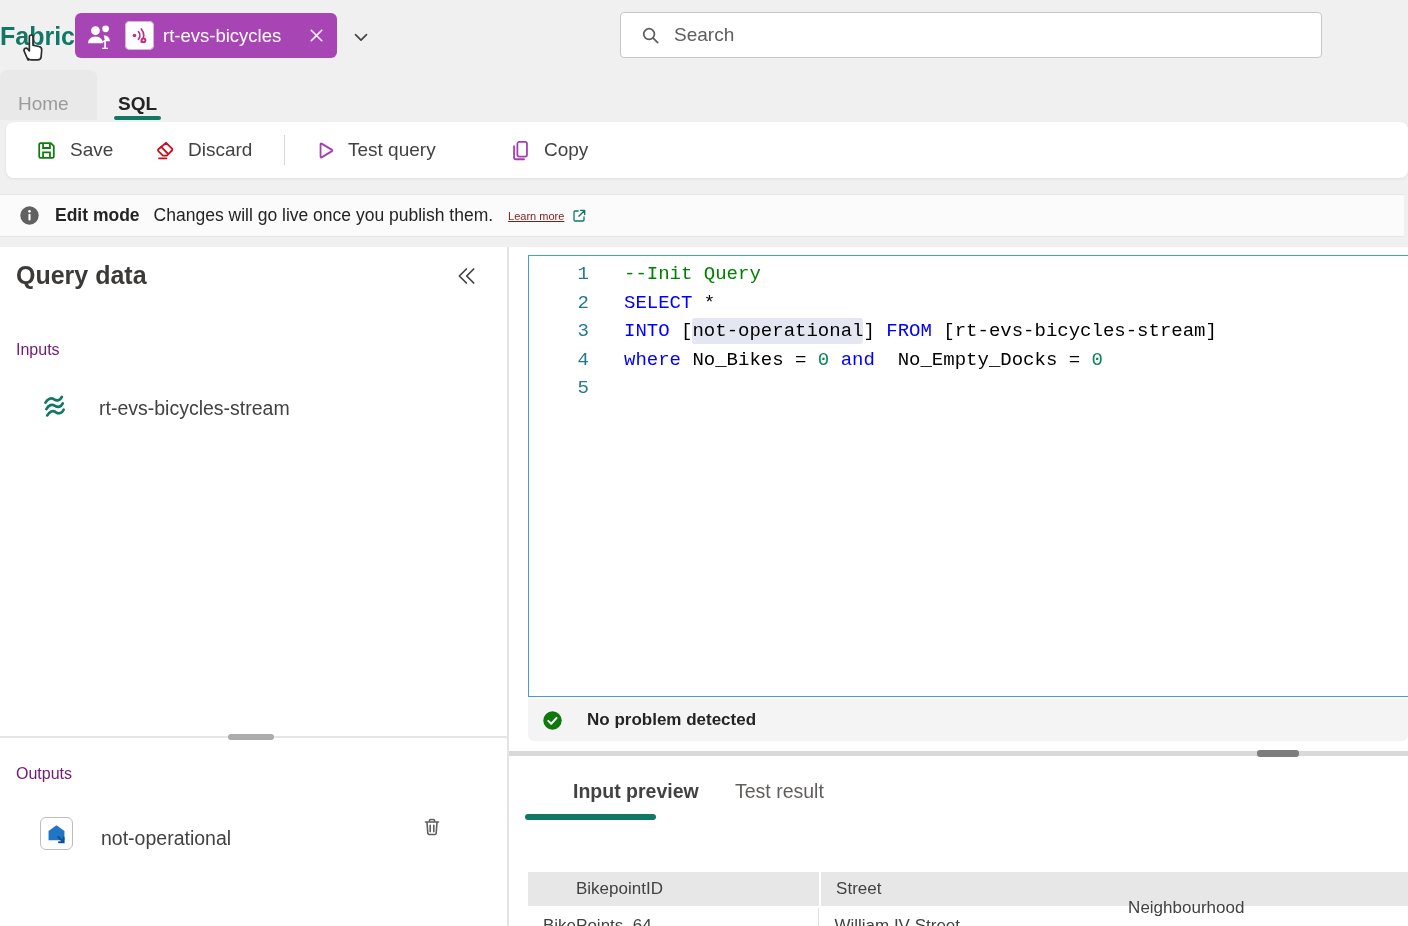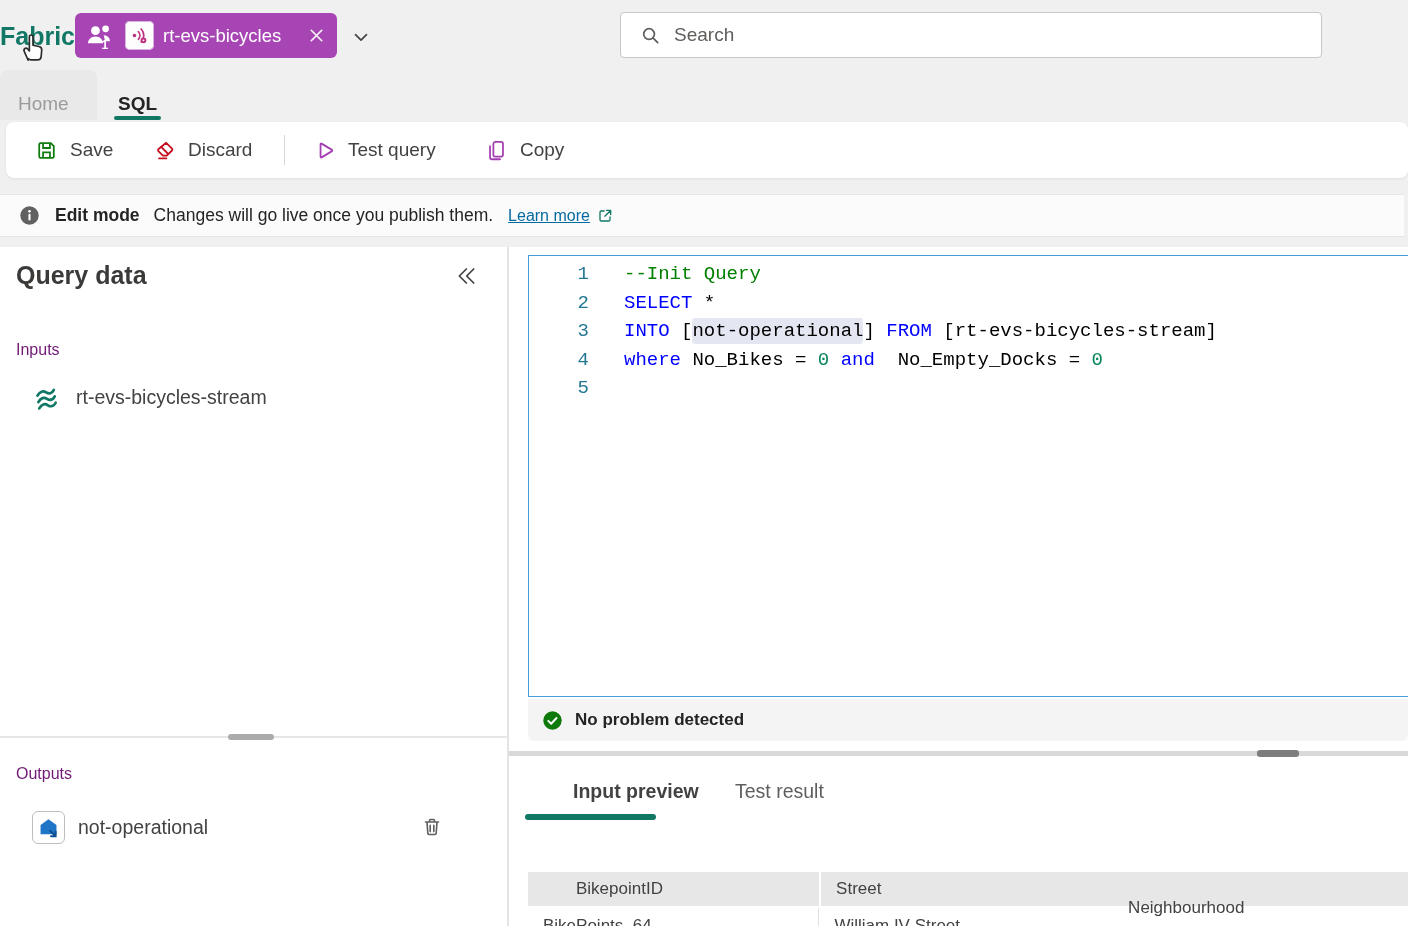--- a/index.html
+++ b/index.html
@@ -25,42 +25,42 @@
   .tab { top:81px; font-size:19px;margin-top:12px; }
   .tab-home { left:18px; color:#9b9b9b; }
   .tab-sql  { left:118px; color:#242424; font-weight:700; }
   .sql-underline { left:114px; top:116px; width:47px; height:4px; background:#117865; border-radius:2px; }
 
   
   .toolbar { left:6px; top:122px; width:1402px; height:56px; background:#fff; border-radius:8px;
              box-shadow:0 1px 3px rgba(0,0,0,.07); }
   .tb-btn { position:absolute; top:0; height:56px; display:flex; align-items:center; gap:11px;
             font-size:19px; color:#424242; cursor:pointer; }
-  .tb-save { left:28px; } .tb-discard { left:146px; } .tb-test { left:306px; } .tb-copy { left:478px; }
+  .tb-save { left:28px; } .tb-discard { left:146px; } .tb-test { left:306px; } .tb-copy { left:502px; }
   .tb-div { left:278px; top:13px; width:1px; height:30px; background:#d6d6d6; }
 
   
   .banner { left:0; top:194px; width:1404px; height:43px; background:#fbfbfb;
             border-top:1px solid #e6e6e6; border-bottom:1px solid #e6e6e6;
             display:flex; align-items:center; padding-left:18px; }
   .banner b { font-size:17.5px; color:#242424; margin:0 14px 0 14px; }
   .banner-msg { font-size:17.5px; color:#242424; }
-  .banner-link { font-size:16px; color:#0369a1; text-decoration:underline; margin-left:15px; cursor:pointer; }
+  .banner-link { font-size:11px; color:#7f1d1d; text-decoration:underline; margin-left:15px; cursor:pointer; }
   .banner .ext { margin-left:5px; }
 
   
   .content-bg { left:0; top:247px; width:1408px; height:679px; background:#fff; }
   .vdiv { left:507px; top:247px; width:2px; height:679px; background:#e4e4e4; }
 
   
   .qd-title { left:16px; top:261px; font-size:25px; font-weight:600; color:#3b3a39; }
   .collapse { left:452px; top:262px; width:28px; height:28px; cursor:pointer; }
   .sec-label { font-size:16px; color:#701a75; }
   .inputs-label { left:16px; top:341px; }
-  .io-item { left:0; width:507px; height:46px; display:flex; align-items:center; padding-left:32px; gap:13px; cursor:pointer; }
+  .io-item { left:0; width:507px; height:46px; display:flex; align-items:flex-end; padding-left:40px; gap:28px; cursor:pointer; }
   .input-item { top:374px; }
   .output-item { top:804px; }
   .io-name { font-size:19.5px; color:#424242; }
   .left-hline { left:0; top:736px; width:507px; height:2px; background:#e6e6e6; }
   .left-handle { left:228px; top:734px; width:46px; height:6px; background:#ababab; border-radius:3px; cursor:row-resize; }
   .outputs-label { left:16px; top:765px; }
   .lh-box { width:33px; height:33px; background:#fff; border:1px solid #bdbdbd; border-radius:6px;
             display:flex; align-items:center; justify-content:center; }
   .trash { left:420px; top:815px; width:24px; height:24px; cursor:pointer; }
 
@@ -68,21 +68,21 @@
   .editor { left:528px; top:255px; width:881px; height:442px; background:#fff;
             border:1.5px solid #459ddb; padding-top:4px;
             font-family:"Liberation Mono","DejaVu Sans Mono",monospace; font-size:19px; }
   .crow { display:flex; height:28.6px; line-height:28.6px; }
   .ln { width:60px; text-align:right; color:#237893; flex:none; }
   .cd { padding-left:35px; white-space:pre; color:#000; }
   .tk-kw { color:#0000ff; } .tk-cm { color:#008000; } .tk-num { color:#098658; }
   .tk-hl { background:#e4e7f1; border-radius:3px; box-shadow:0 2px 0 #e4e7f1, 0 -2px 0 #e4e7f1; }
 
   .status-strip { left:528px; top:699px; width:880px; height:42px; background:#f4f4f4;
-                  border-radius:0 0 6px 6px; display:flex; align-items:center; padding-left:13px; gap:11px; }
+                  border-radius:0 0 6px 6px; display:flex; align-items:center; padding-left:13px; gap:23px; }
   .status-text { font-size:17px; font-weight:700; color:#242424; }
 
   
   .bot-div { left:509px; top:751px; width:899px; height:5px; background:#d9d9d9; }
   .bot-handle { left:1257px; top:750px; width:42px; height:7px; background:#7d7d7d; border-radius:3px; cursor:row-resize; }
   .ptab { top:780px; font-size:19.5px; cursor:pointer;margin-left:48px; }
   .ptab-active { left:525px; color:#424242; font-weight:700; }
   .ptab-idle { left:687px; color:#605e5c; }
   .ip-underline { left:525px; top:814px; width:131px; height:6px; background:#117865; border-radius:3px; }
 

